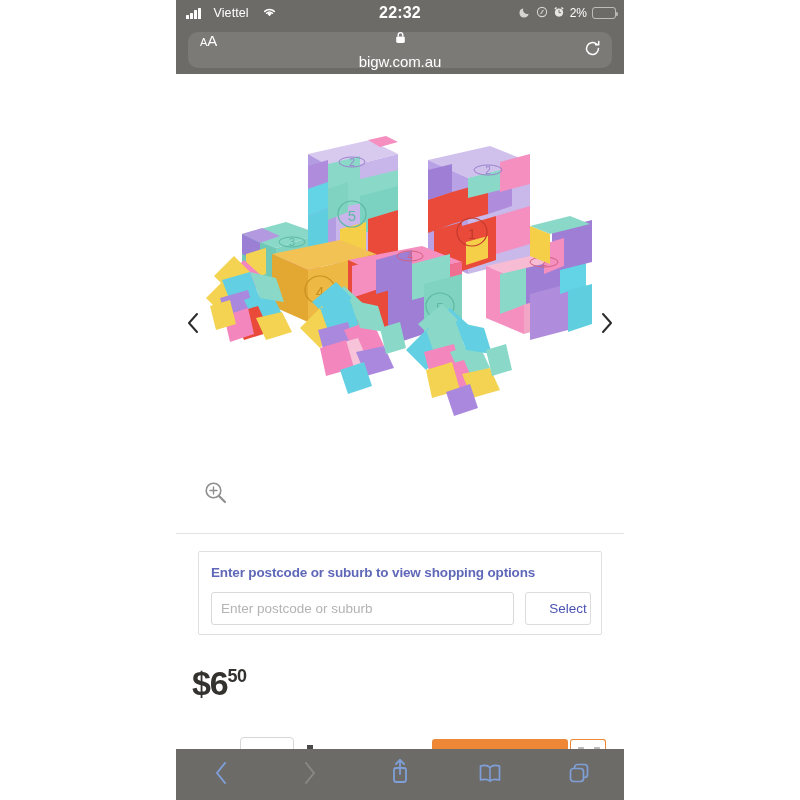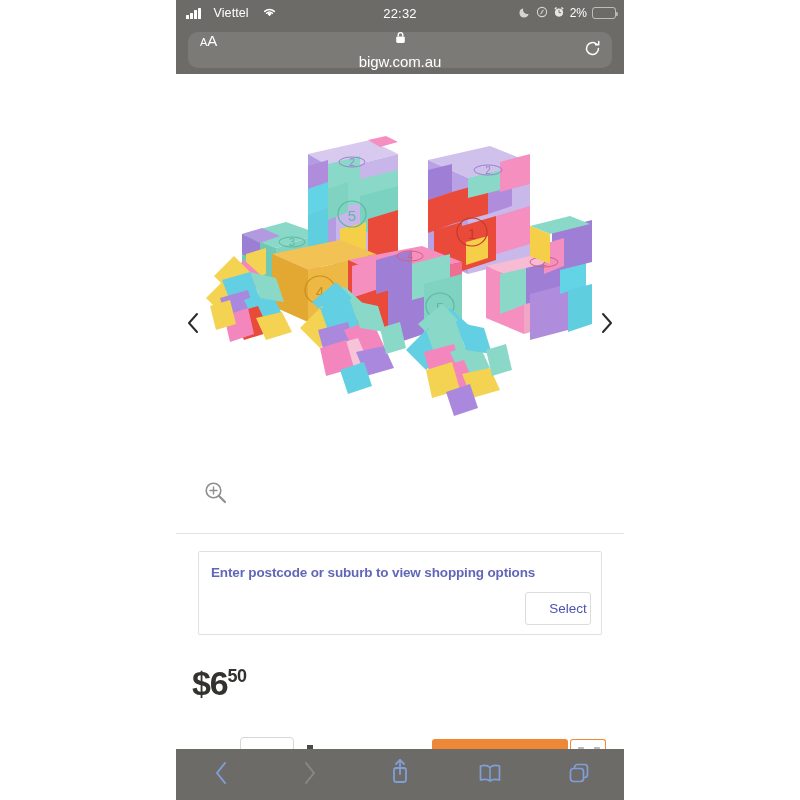--- a/index.html
+++ b/index.html
@@ -39,21 +39,21 @@
   }
   .sb-center {
     position: absolute; left: 0; top: 0; width: 448px; height: 26px;
     display: flex; align-items: center; justify-content: center;
   }
   .sb-right {
     position: absolute; right: 8px; top: 0; height: 26px;
     display: flex; align-items: center; gap: 5px;
   }
   .carrier { font-size: 12.5px; letter-spacing: 0.1px; }
-  .sb-time { font-size: 13px; font-weight: normal; letter-spacing: 0.2px; }
+  .sb-time { font-size: 16px; font-weight: bold; letter-spacing: 0.2px; }
   .batt-pct { font-size: 12px; }
 
   .sig-bars { display: flex; align-items: flex-end; gap: 1.5px; height: 11px; }
   .sig-bars i { width: 2.5px; background: #fff; border-radius: 0.5px; display: block; }
   .sig-bars i:nth-child(1) { height: 4px; }
   .sig-bars i:nth-child(2) { height: 6px; }
   .sig-bars i:nth-child(3) { height: 8.5px; }
   .sig-bars i:nth-child(4) { height: 11px; }
 
   .batt-shell {
@@ -489,20 +489,21 @@
               <path d="M16 16 L22 22" stroke="#8f8f8f" stroke-width="2.2" stroke-linecap="round"></path>
             </svg>
           </span>
         </div>
       </div>
 
       <div id="divider"></div>
 
       <div id="postcode-card">
         <div id="postcode-heading">Enter postcode or suburb to view shopping options</div>
+        <input id="postcode-input" type="text" placeholder="Enter postcode or suburb" style="">
         <button id="select-btn">Select</button>
       </div>
 
       <div id="price">
         <span class="main">$6</span>
         <span class="cents">50</span>
       </div>
 
       <div id="cart-row">
         <div id="qty-box"></div>

